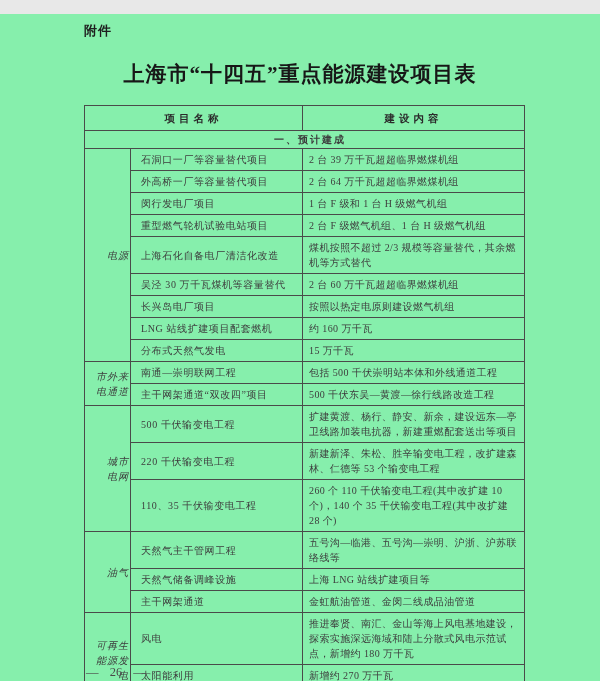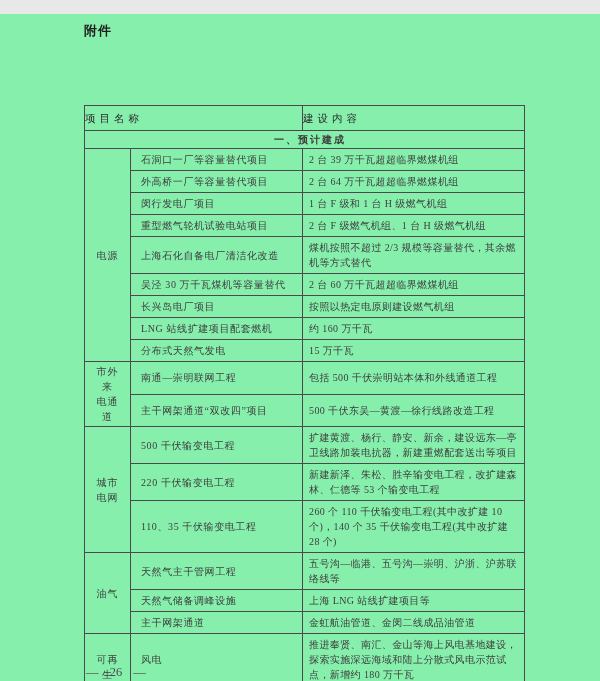--- a/index.html
+++ b/index.html
@@ -34,41 +34,42 @@
   table.projects col.c-proj { width:172px; }
   table.projects col.c-cont { width:222px; }
   table.projects th, table.projects td {
     border:1px solid #4a4a4a;
     font-size:10px;
     line-height:15px;
     vertical-align:middle;
     color:#3d3d3d;
   }
   table.projects th {
-    font-weight:normal;
-    text-align:left;
+    font-weight:bold;
+    text-align:center;
     letter-spacing:4px;
     height:25px;
     font-size:10.5px;
     color:#2b2b2b;
   }
   td.section {
     text-align:center;
     font-weight:bold;
     letter-spacing:2px;
     height:18px;
     font-size:10.5px;
     color:#2b2b2b;
     padding-left:11px;
   }
   td.cat {
-    text-align:center;
+    text-align:right;
     white-space:pre-line;
     letter-spacing:1px;
-    padding:2px 11px;
+    padding:2px 1px;
+    font-style:italic;
   }
   td.proj {
     padding:3px 6px 3px 10px;
     letter-spacing:0.6px;
   }
   td.cont {
     padding:3px 6px;
     letter-spacing:0.4px;
   }
   .footer {
@@ -77,20 +78,21 @@
     word-spacing:8px;
   }
 </style>
 </head>
 <body>
 
 <div class="page">
 
   <div class="attachment">附件</div>
 
+  <div class="doc-title">上海市“十四五”重点能源建设项目表</div>
 
   <table class="projects">
     <colgroup>
       <col class="c-cat">
         <col class="c-proj">
         <col class="c-cont">
     </colgroup>
     <thead>
       <tr>
         <th colspan="2">项目名称</th>

